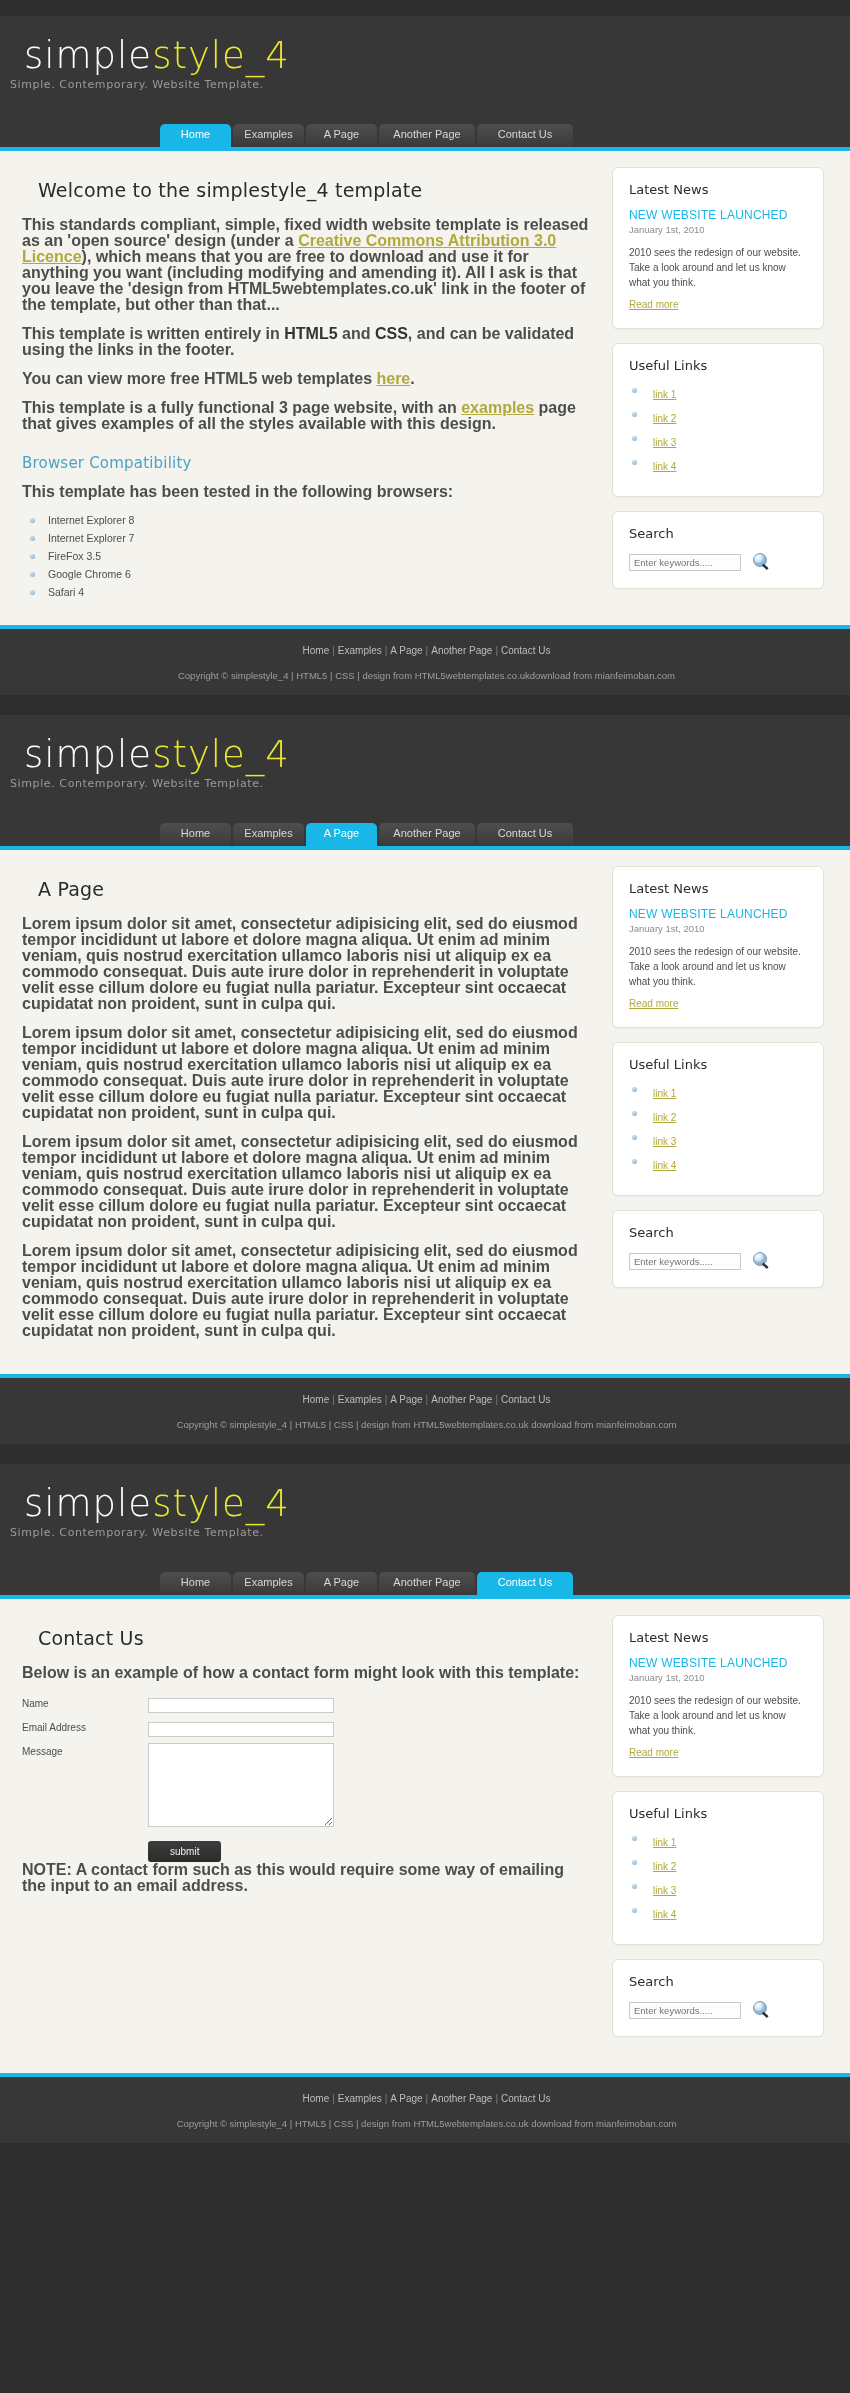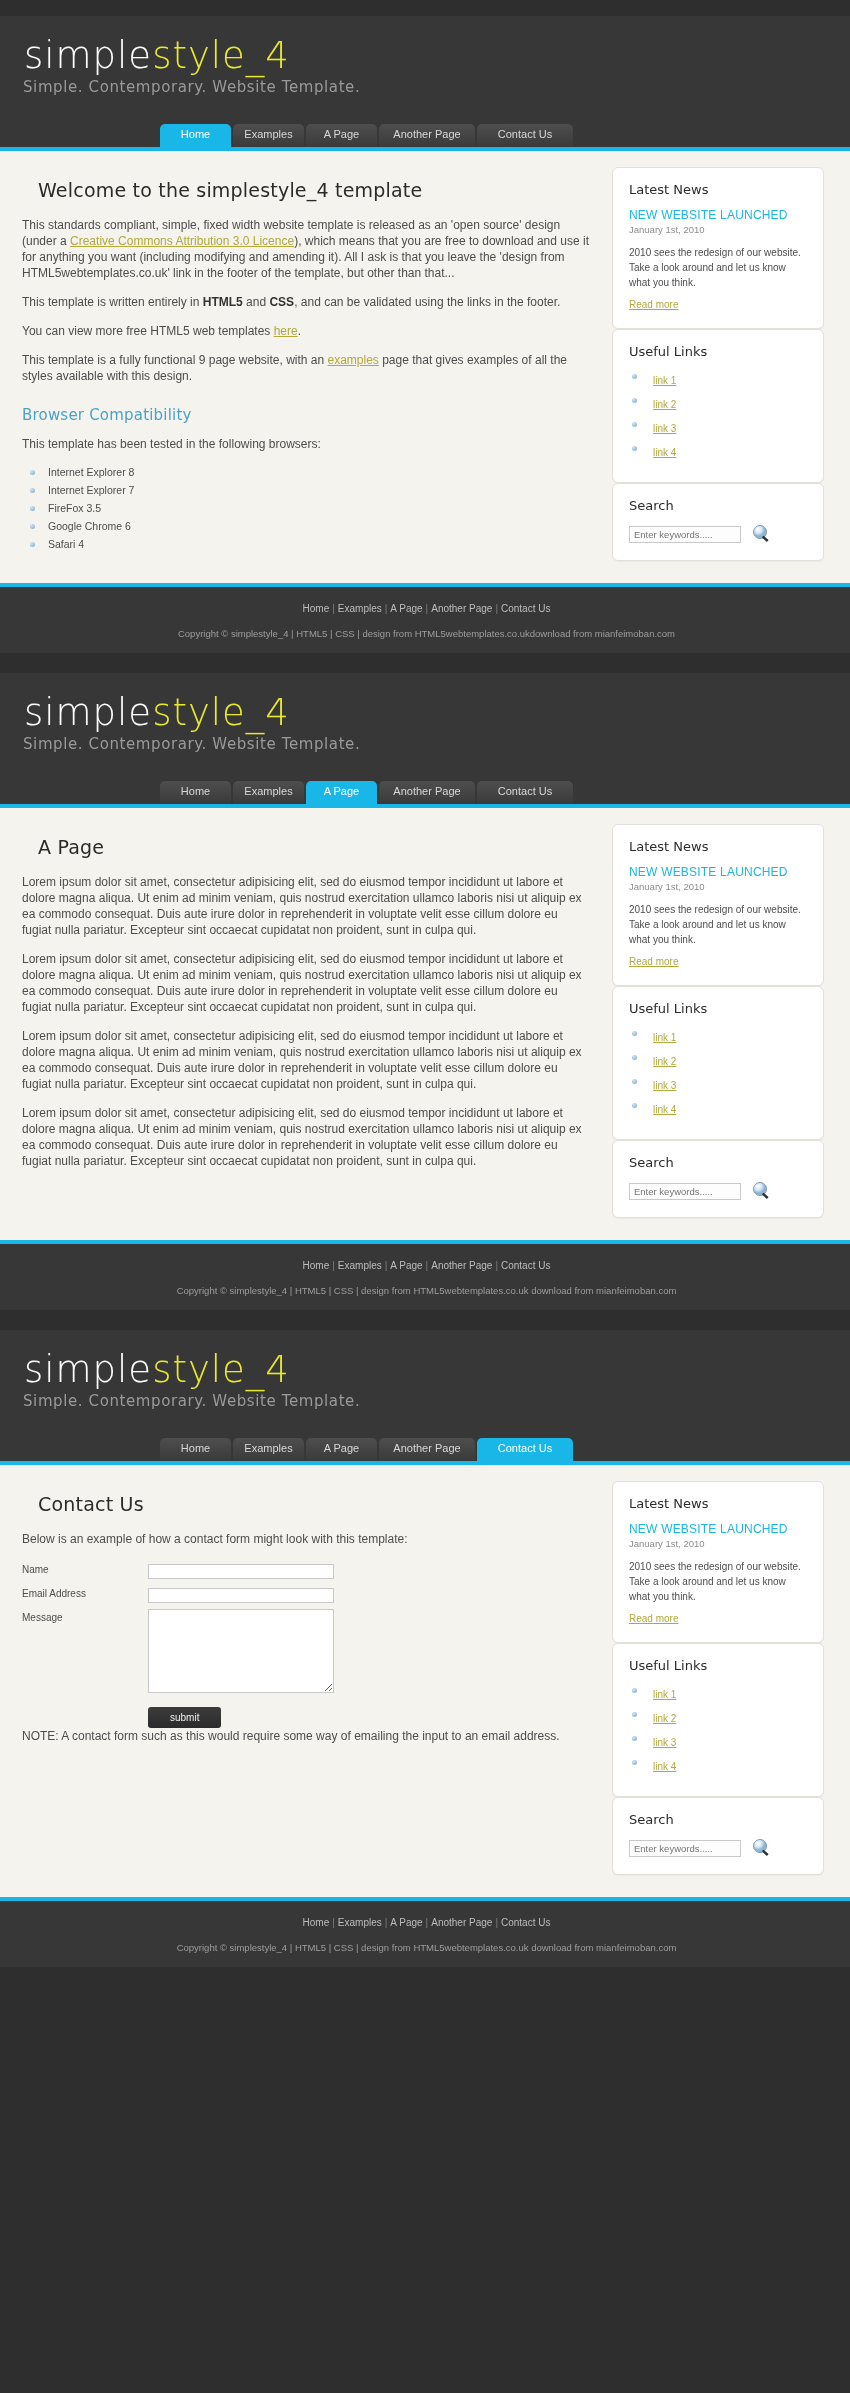--- a/index.html
+++ b/index.html
@@ -25,23 +25,23 @@
     top: 18px;
     font-size: 37px;
     letter-spacing: 1px;
     font-weight: 300;
     font-family: "DejaVu Sans", sans-serif;
   }
   .logo .part1 { color:#ffffff; }
   .logo .part2 { color:#e8e82e; }
   .tagline {
     position:absolute;
-    left: 23px;
+    left: 10px;
     top: 62px;
-    font-size: 15px;
+    font-size: 11px;
     color: #9a9a9a;
     letter-spacing: .6px;
     font-family: "DejaVu Sans", sans-serif;
   }
 
   
   .navwrap {
     height: 23px;
     background: #373737;
     position: relative;
@@ -89,24 +89,25 @@
   }
   h2.subtitle {
     font-family:"DejaVu Sans", sans-serif;
     font-weight: 400;
     font-size: 15px;
     color:#4aa3c7;
     margin: 22px 0 12px 0;
     letter-spacing: .2px;
   }
   .main p {
-    font-size: 12px;
+    font-size: 16px;
     line-height: 16px;
     color:#4d4d4d;
     margin: 0 0 13px 0;
+    font-weight: bold;
   }
   .main p a { color:#b2a93c; }
   .main b { color:#333; }
   ul.browsers { list-style:none; margin: 6px 0 0 0; padding:0; }
   ul.browsers li {
     font-size: 10.5px;
     color:#4d4d4d;
     line-height: 15px;
     padding: 0 0 3px 26px;
     position: relative;
@@ -119,20 +120,21 @@
     border-radius:50%;
     background: radial-gradient(circle at 35% 30%, #cfe2f0, #7fa8c8);
   }
 
   
   .box {
     background:#ffffff;
     border: 1px solid #e3e0d6;
     border-radius: 6px;
     padding: 14px 16px 16px 16px;
+    margin-bottom: 14px;
     box-shadow: 0 1px 1px rgba(0,0,0,.04);
   }
   .box h3 {
     font-family:"DejaVu Sans", sans-serif;
     font-weight:400;
     font-size: 13px;
     color:#2b2b2b;
     margin: 0 0 11px 0;
   }
   .news-head {
@@ -221,21 +223,21 @@
     </div>
   </div>
   <div class="cyanbar"></div>
 
   <div class="content">
     <div class="main">
       <h1 class="title">Welcome to the simplestyle_4 template</h1>
       <p><span>This standards compliant, simple, fixed width website template is released as an 'open source' design (under a </span><a href="#">Creative Commons Attribution 3.0 Licence</a><span>), which means that you are free to download and use it for anything you want (including modifying and amending it). All I ask is that you leave the 'design from HTML5webtemplates.co.uk' link in the footer of the template, but other than that...</span></p>
       <p><span>This template is written entirely in </span><b>HTML5</b><span> and </span><b>CSS</b><span>, and can be validated using the links in the footer.</span></p>
       <p><span>You can view more free HTML5 web templates </span><a href="#">here</a><span>.</span></p>
-      <p><span>This template is a fully functional 9 page website, with an </span><a href="#">examples</a><span> page that gives examples of all the styles available with this design.</span></p>
+      <p><span>This template is a fully functional 3 page website, with an </span><a href="#">examples</a><span> page that gives examples of all the styles available with this design.</span></p>
 
       <h2 class="subtitle">Browser Compatibility</h2>
       <p>This template has been tested in the following browsers:</p>
       <ul class="browsers">
         <li>Internet Explorer 8</li>
         <li>Internet Explorer 7</li>
         <li>FireFox 3.5</li>
         <li>Google Chrome 6</li>
         <li>Safari 4</li>
       </ul>

